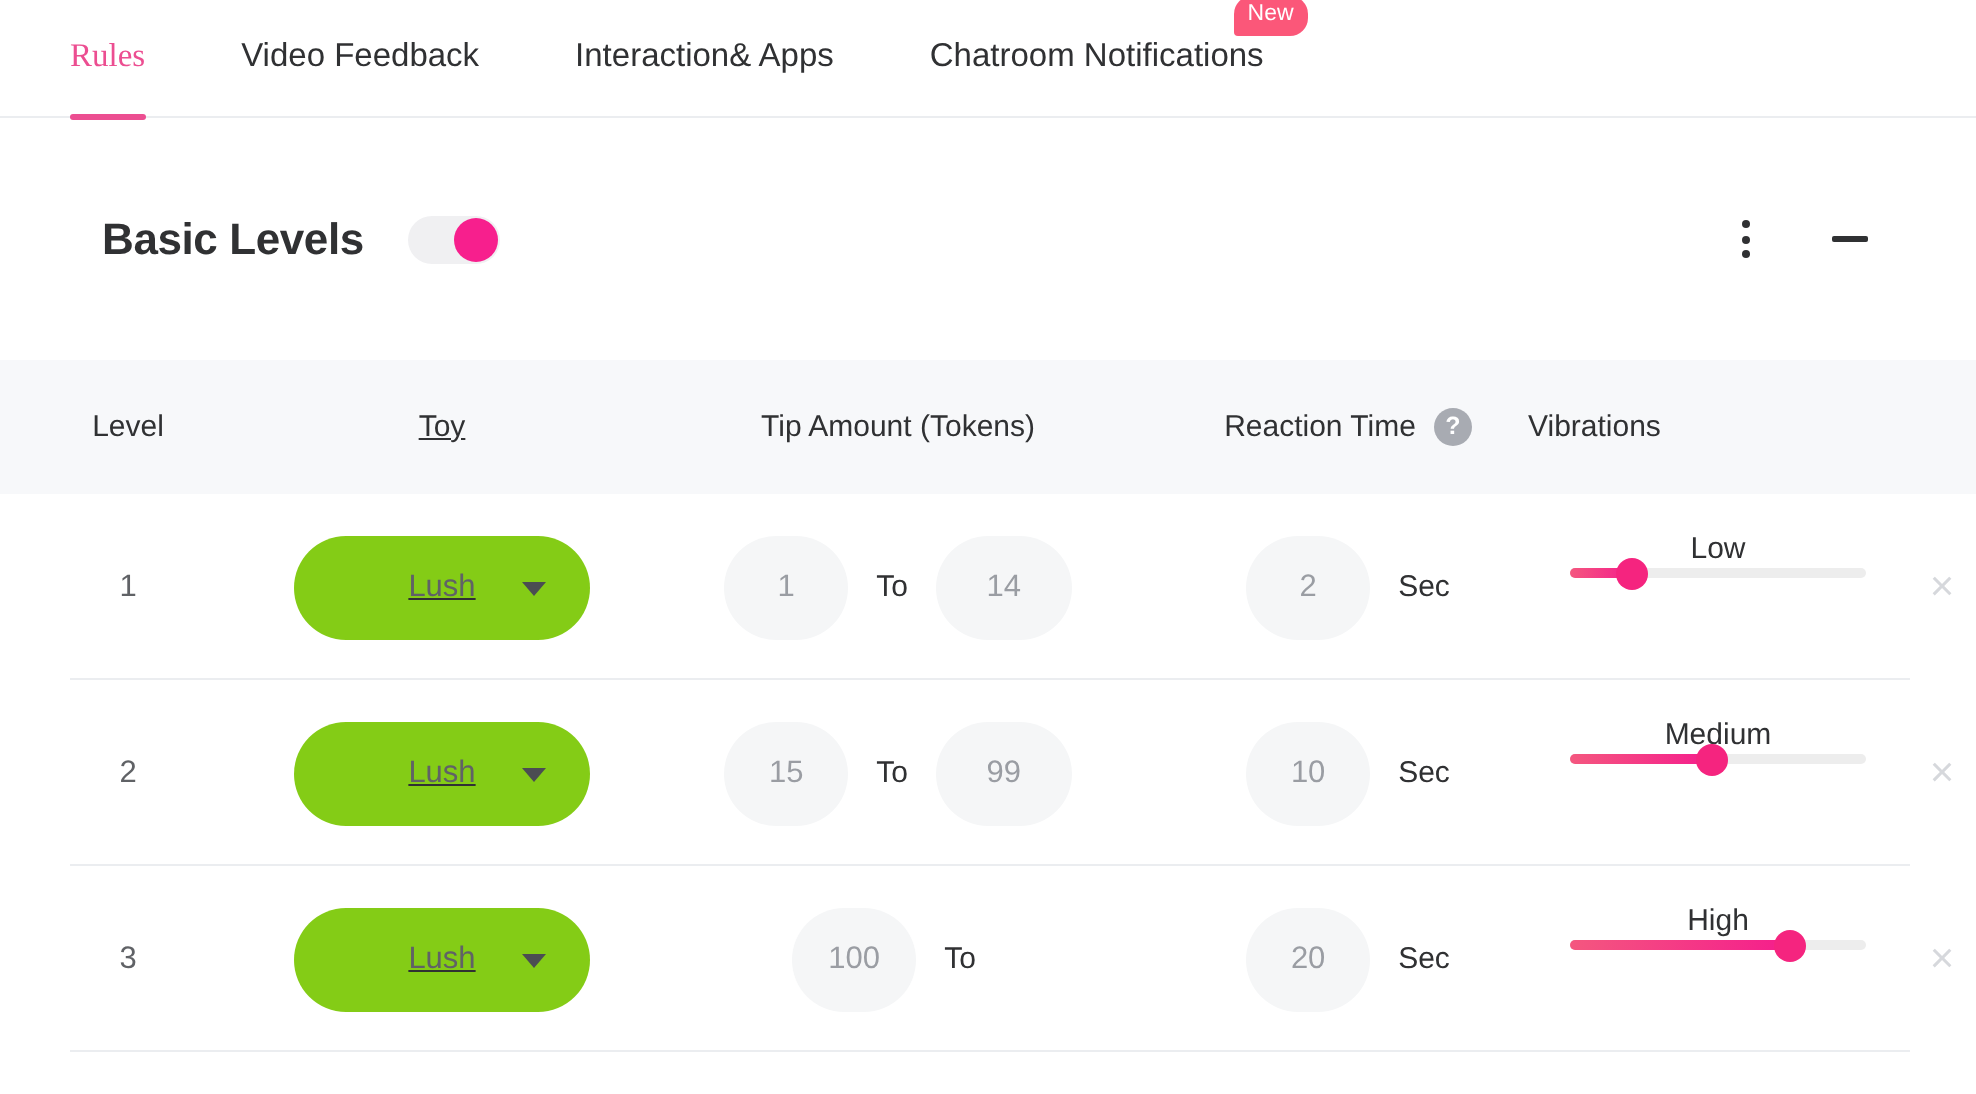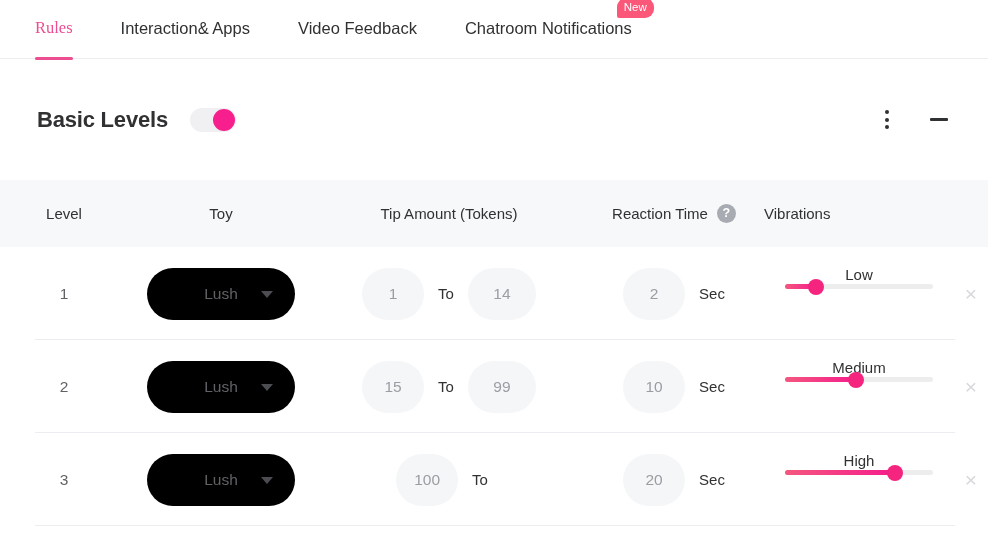--- a/index.html
+++ b/index.html
@@ -53,21 +53,21 @@
     padding: 4px 7px 5px;
     border-radius: 9px 9px 9px 2px;
     white-space: nowrap;
   }
 
   
   .section-header {
     height: 121px;
     display: flex;
     align-items: center;
-    padding: 0 37px;
+    padding: 0 51px;
   }
   .section-title {
     font-size: 22px;
     font-weight: bold;
     color: #303133;
     letter-spacing: -0.2px;
   }
   .toggle {
     margin-left: 22px;
     width: 46px;
@@ -146,38 +146,38 @@
     position: absolute;
     left: 35px;
     right: 33px;
     bottom: 0;
     height: 1px;
     background: #ebedf0;
   }
 
   
   .c-level { width: 128px; }
-  .c-toy   { width: 186px; }
+  .c-toy   { width: 186px; text-decoration: underline; }
   .c-tip   { width: 270px; }
   .c-react { width: 180px; }
   .c-vib   { width: 190px; }
   .c-del   { width: 34px; }
 
   .td {
     display: flex;
     align-items: center;
     justify-content: center;
   }
 
   .level-num { font-size: 15.5px; color: #606266; }
 
   .select-pill {
     width: 148px;
     height: 52px;
-    background: #000000;
+    background: #84cc16;
     border-radius: 26px;
     display: flex;
     align-items: center;
     justify-content: center;
     position: relative;
     cursor: pointer;
   }
   .select-pill .sel-text { font-size: 15.5px; color: #606266; }
   .caret {
     position: absolute;
@@ -260,24 +260,24 @@
 </style>
 </head>
 <body>
 
 <div class="tabbar">
   <div class="tab active">
     <span class="tab-label">Rules</span>
     <span class="tab-underline"></span>
   </div>
   <div class="tab">
+    <span class="tab-label">Video Feedback</span>
+  </div>
+  <div class="tab">
     <span class="tab-label">Interaction&amp; Apps</span>
-  </div>
-  <div class="tab">
-    <span class="tab-label">Video Feedback</span>
   </div>
   <div class="tab">
     <span class="tab-label">Chatroom Notifications</span>
     <span class="badge-new">New</span>
   </div>
 </div>
 
 <div class="section-header">
   <span class="section-title">Basic Levels</span>
   <div class="toggle">

